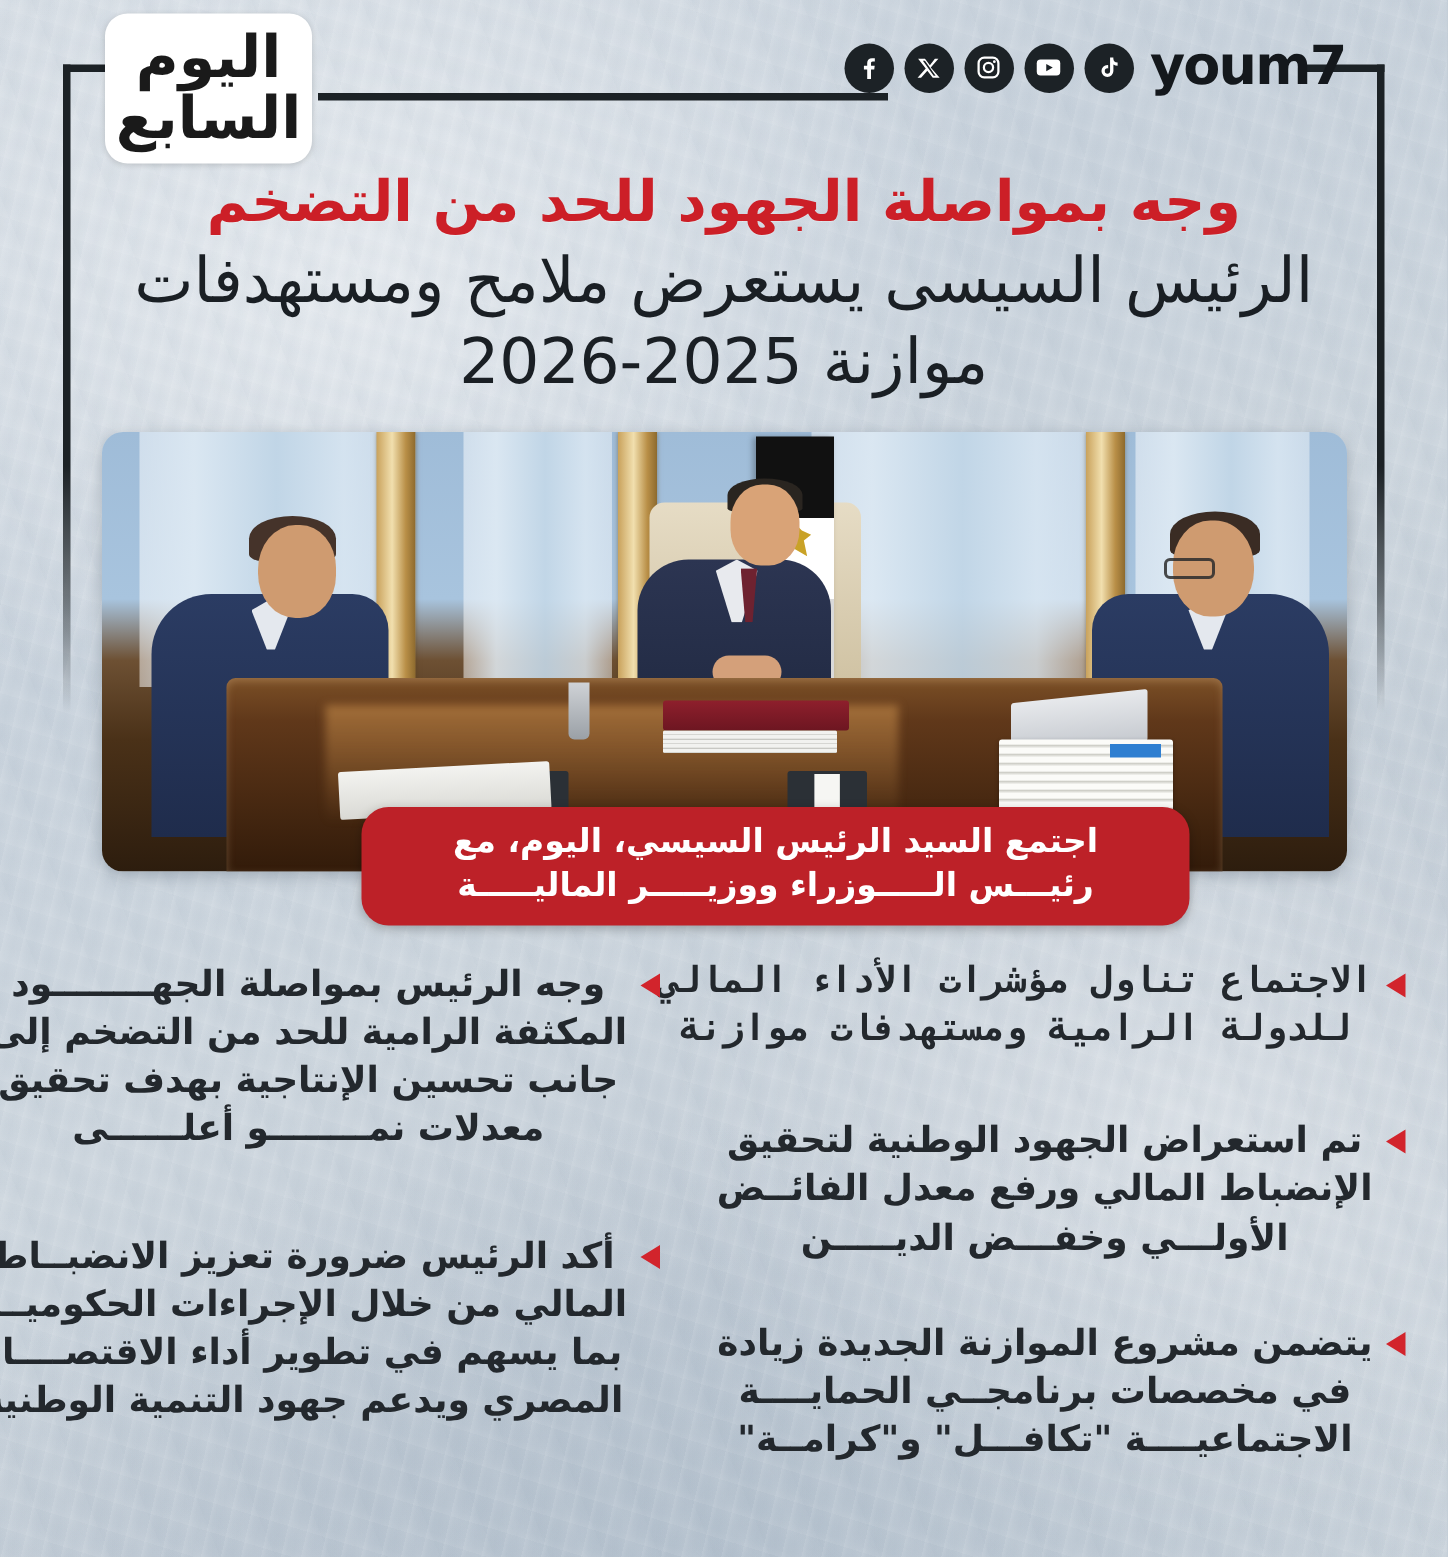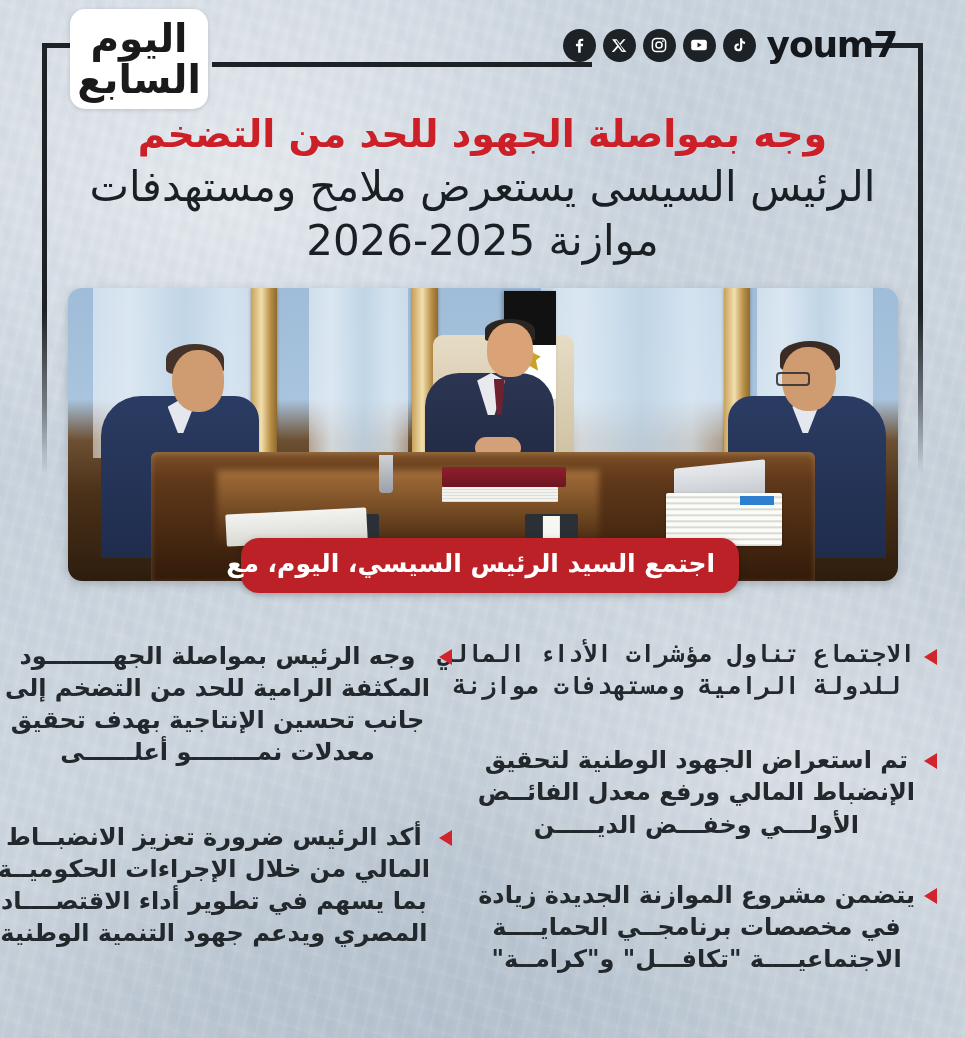--- a/index.html
+++ b/index.html
@@ -464,28 +464,28 @@
     background: linear-gradient(to bottom, #e7e9ec, #c5c9cf);
     border-radius: 2px;
     transform: skewY(-6deg);
   }
 
   
   #caption {
     position: absolute;
     left: 241px;
     top: 538px;
-    width: 498px;
+    width: 552px;
     padding: 10px 24px 12px;
     background: #bd2128;
     border-radius: 18px;
     color: #ffffff;
     text-align: center;
     direction: rtl;
-    font-size: 25px;
+    font-size: 22px;
     font-weight: bold;
     line-height: 1.30;
     box-shadow: 0 2px 7px rgba(0,0,0,0.25);
     box-sizing: border-box;
   }
   #caption .ln { display: block; white-space: nowrap; }
 
   
   #bullets {
     position: absolute;
@@ -494,21 +494,21 @@
     width: 965px;
     height: 370px;
     direction: rtl;
   }
   .bullet-col {
     position: absolute;
     top: 0;
     width: 424px;
   }
   #col-right { right: 28px; }
-  #col-left  { left: 28px; }
+  #col-left  { left: 16px; }
 
   .bullet {
     position: relative;
     display: flex;
     flex-direction: row;
     align-items: flex-start;
     direction: rtl;
     margin-bottom: 26px;
   }
   .bullet-marker {
@@ -658,20 +658,21 @@
       </div>
       <div class="desk-obj" id="laptop"></div>
       <div class="desk-obj" id="doc-stack"></div>
       <div class="desk-obj" id="tab-marker"></div>
       <div class="desk-obj" id="left-notepad"></div>
     </div>
   </div>
 
   <div id="caption">
     <span class="ln">اجتمع السيد الرئيس السيسي، اليوم، مع</span>
+    <span class="ln">رئيـــس الـــــوزراء ووزيـــــر الماليـــــة</span>
   </div>
 
   <div id="bullets">
 
     <div class="bullet-col" id="col-right">
 
       <div class="bullet">
         <div class="bullet-marker">
             <div class="tri"></div>
           </div>

